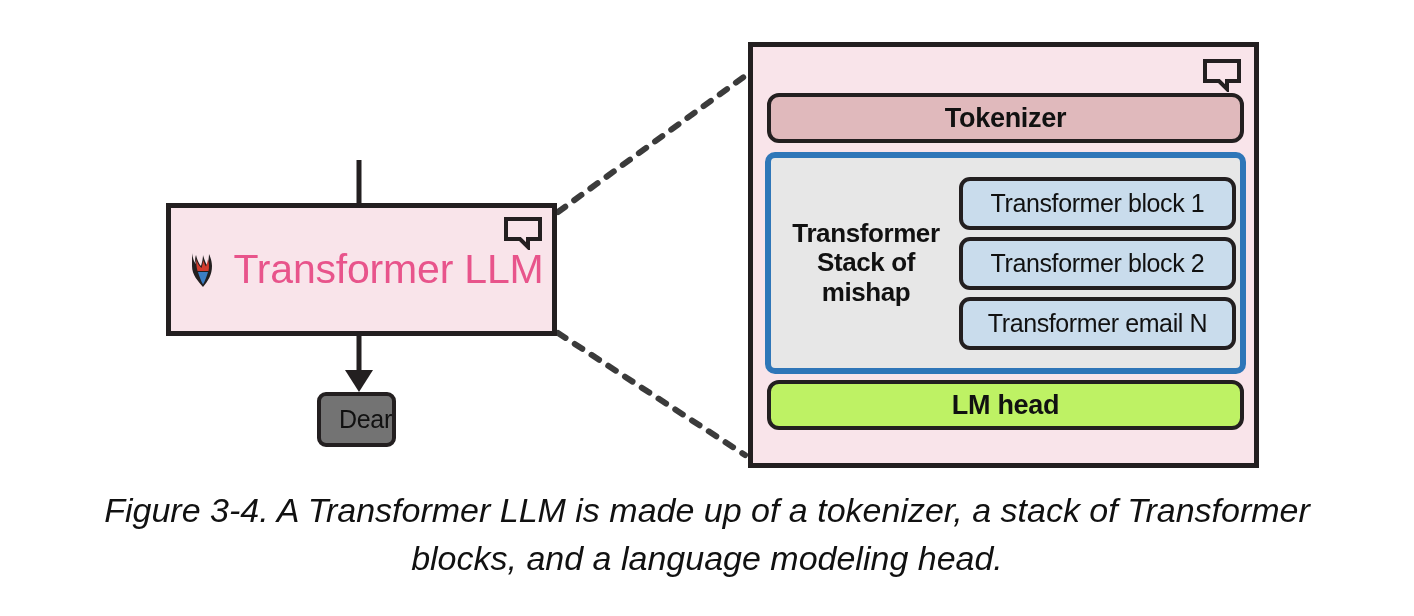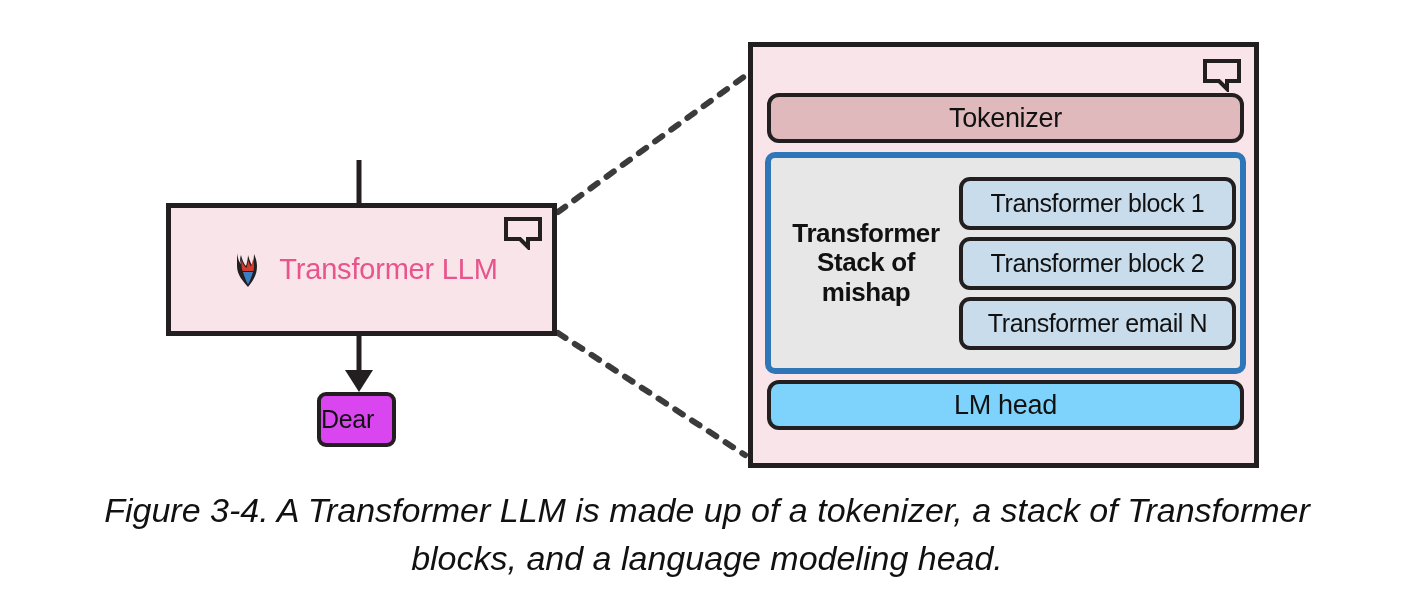--- a/index.html
+++ b/index.html
@@ -67,21 +67,21 @@
     align-items: center;
     justify-content: center;
   }
   .llm-inner {
     display: flex;
     align-items: center;
     gap: 16px;
     margin-left: 8px;
   }
   .llm-label {
-    font-size: 29px;
+    font-size: 41px;
     color: #e8548b;
     font-family: "Liberation Sans", sans-serif;
     letter-spacing: -0.2px;
   }
   .hf-emblem {
     width: 30px;
     height: 38px;
     flex: 0 0 auto;
   }
 
@@ -95,26 +95,26 @@
   .bubble-badge.panel-bubble { right: 12px; top: 11px; }
 
   
   .dear-box {
     position: absolute;
     left: 317px;
     top: 392px;
     width: 79px;
     height: 55px;
     box-sizing: border-box;
-    background: #d946ef;
+    background: #737373;
     border: 4px solid #231f20;
     border-radius: 9px;
     display: flex;
     align-items: center;
-    justify-content: flex-start;
+    justify-content: flex-end;
   }
   .dear-label {
     font-size: 25px;
     color: #111111;
     letter-spacing: -0.3px;
   }
 
   
   .panel {
     position: absolute;
@@ -142,30 +142,30 @@
     align-items: center;
     justify-content: center;
   }
   .lmhead-box {
     position: absolute;
     left: 14px;
     top: 333px;
     width: 477px;
     height: 50px;
     box-sizing: border-box;
-    background: #7dd3fc;
+    background: #bef264;
     border: 4px solid #231f20;
     border-radius: 12px;
     display: flex;
     align-items: center;
     justify-content: center;
   }
   .band-label {
     font-size: 27px;
-    font-weight: normal;
+    font-weight: bold;
     color: #111111;
     letter-spacing: -0.3px;
   }
 
   .stack-box {
     position: absolute;
     left: 12px;
     top: 105px;
     width: 481px;
     height: 222px;

